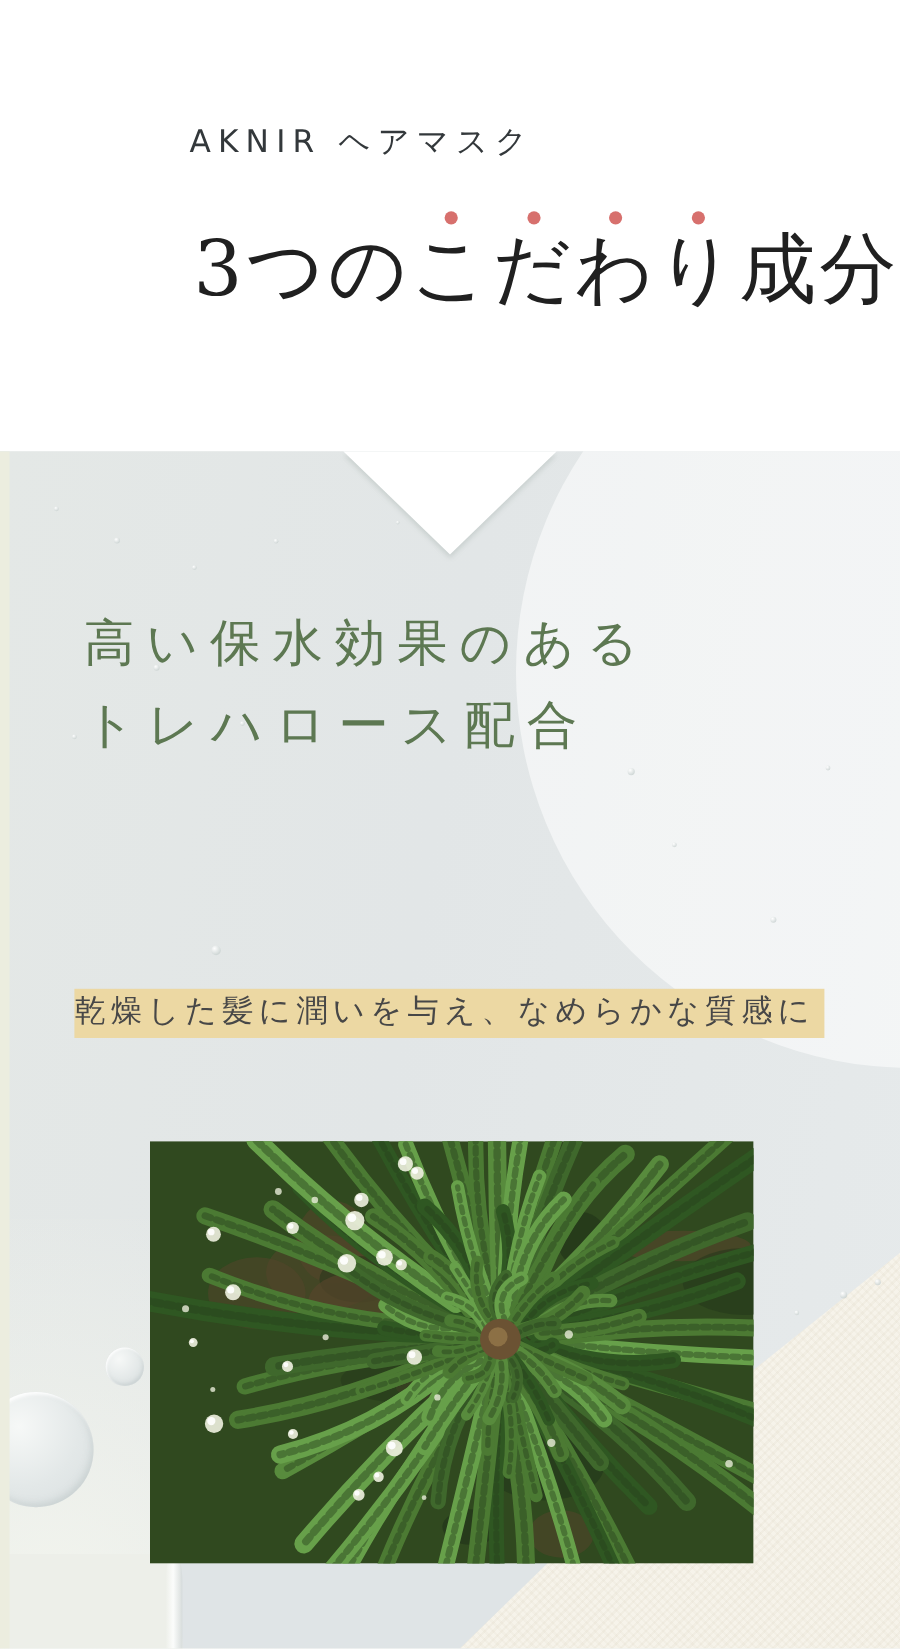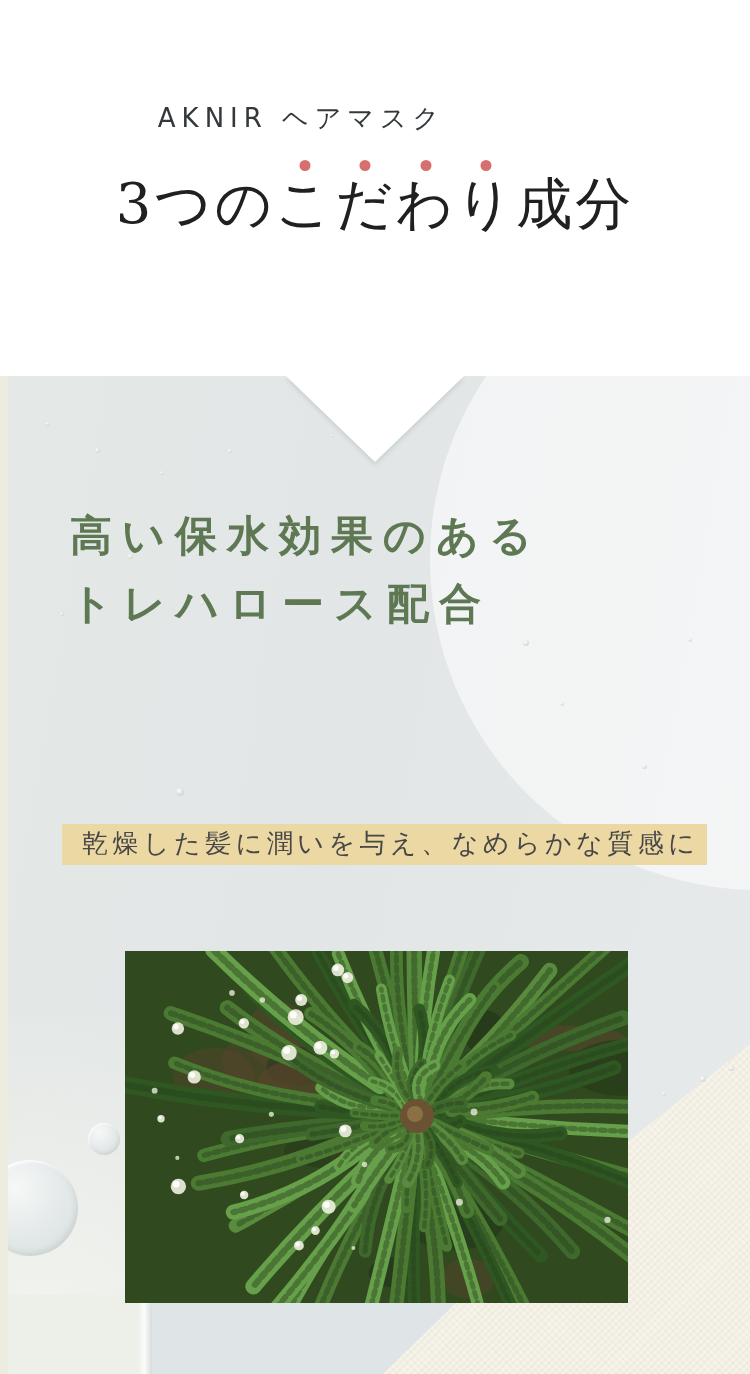--- a/index.html
+++ b/index.html
@@ -2,23 +2,23 @@
 <html lang="ja" style="--accent-dot: #d7706d; --point-green: #78896c; --heading-green: #5d7852; --body-text: #474747; --highlight-bg: #ecd8a3; --section-bg: #e2e6e7; --cream: #f6f3ea; --title-color: #202020; --brand-color: #33383b; --strip: #eceddf;"><head>
 <meta charset="utf-8">
 <style>
   html,body{margin:0;padding:0;}
   body{font-family:"DejaVu Sans","Liberation Sans",sans-serif;background:#ffffff;}
   .page{position:relative;width:750px;height:1374px;overflow:hidden;background:#ffffff;margin:0 auto;}
 
   
   .brand{position:absolute;top:101px;left:0;width:603px;margin:0;text-align:center;
          font-size:26px;letter-spacing:6px;color:var(--brand-color);font-weight:500;}
-  .title{position:absolute;top:168px;left:0;width:750px;margin:0;text-align:center;
+  .title{position:absolute;top:184px;left:0;width:750px;margin:0;text-align:right;
          font-family:"DejaVu Serif","Liberation Serif",serif;font-weight:500;
-         font-size:56px;letter-spacing:3px;color:var(--title-color);line-height:1.3;}
+         font-size:64px;letter-spacing:3px;color:var(--title-color);line-height:1.3;}
   .dot-char{position:relative;display:inline-block;}
   .dot-char::after{content:"";position:absolute;top:-8px;left:50%;transform:translateX(-50%);
          width:11px;height:11px;border-radius:50%;background:var(--accent-dot);}
 
   
   .point{position:absolute;top:341px;left:0;width:750px;text-align:center;z-index:6;
          font-family:"DejaVu Serif","Liberation Serif",serif;color:var(--point-green);}
   .point-label{font-size:22px;letter-spacing:2px;line-height:26px;}
   .point-number{font-size:46px;letter-spacing:2px;line-height:48px;margin-top:2px;}
 
@@ -49,30 +49,30 @@
   .bubble-s1{position:absolute;left:-18px;top:784px;width:96px;height:96px;border-radius:50%;
          background:radial-gradient(circle at 35% 30%, #f6f8f7 0%, #e3e8e8 55%, #d9dfe0 100%);
          box-shadow:inset 2px 2px 3px rgba(255,255,255,0.95), inset -2px -3px 5px rgba(185,195,195,0.5);}
   .bubble-s2{position:absolute;left:88px;top:747px;width:32px;height:32px;border-radius:50%;
          background:radial-gradient(circle at 35% 30%, #f6f8f7 0%, #e2e7e7 60%, #d8dee0 100%);
          box-shadow:inset 1px 1px 2px rgba(255,255,255,0.95), inset -1px -2px 3px rgba(185,195,195,0.5);}
   .drop{position:absolute;border-radius:50%;
          background:radial-gradient(circle at 35% 30%, rgba(255,255,255,0.95) 0%, rgba(205,213,212,0.85) 70%, rgba(175,186,185,0.6) 100%);}
 
   .heading{position:absolute;left:70px;top:126px;margin:0;z-index:4;
-           font-family:"DejaVu Serif","Liberation Serif",serif;font-weight:700;
+           font-family:"DejaVu Serif","Liberation Serif",serif;font-weight:400;
            font-size:42px;letter-spacing:10px;line-height:68px;color:var(--heading-green);}
   .heading span{display:block;}
   .body-text{position:absolute;left:62px;top:305px;margin:0;z-index:4;
            font-size:26px;letter-spacing:4.5px;line-height:45px;color:var(--body-text);}
   .body-text span{display:block;}
   .highlight{position:absolute;left:62px;top:448px;margin:0;z-index:4;
            font-size:26px;letter-spacing:4.5px;color:var(--body-text);}
   .highlight span{display:inline-block;background:var(--highlight-bg);
-           padding:3px 8px 5px 20px;margin-bottom:21px;line-height:1.25;}
+           padding:3px 8px 5px 0;margin-bottom:21px;line-height:1.25;}
 
   .photo{position:absolute;left:125px;top:575px;width:503px;height:352px;margin:0;z-index:4;}
   .photo svg{display:block;width:503px;height:352px;}
 </style>
 </head>
 <body>
 
 <div class="page">
 
   <header>

